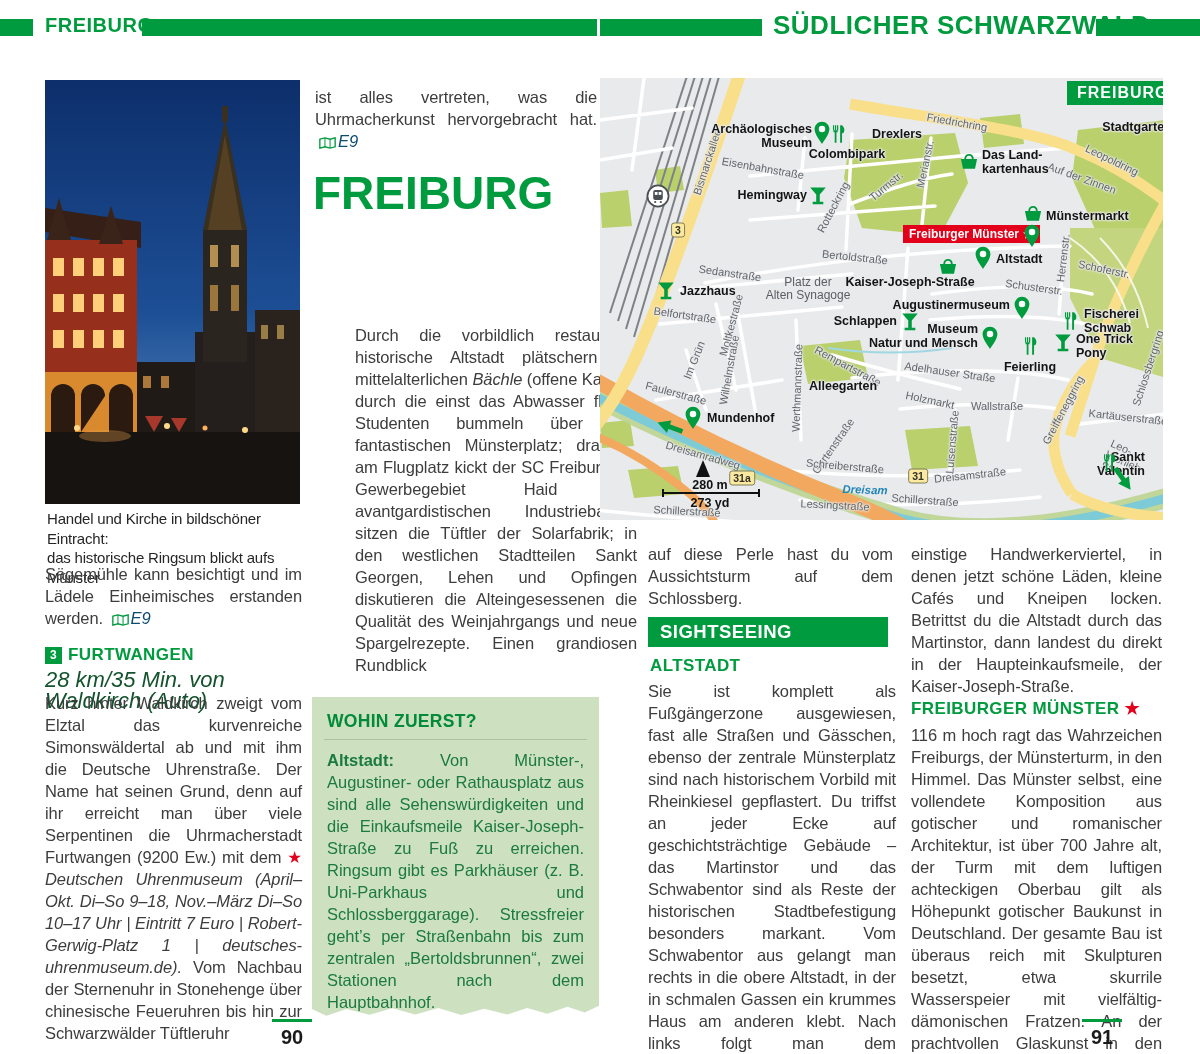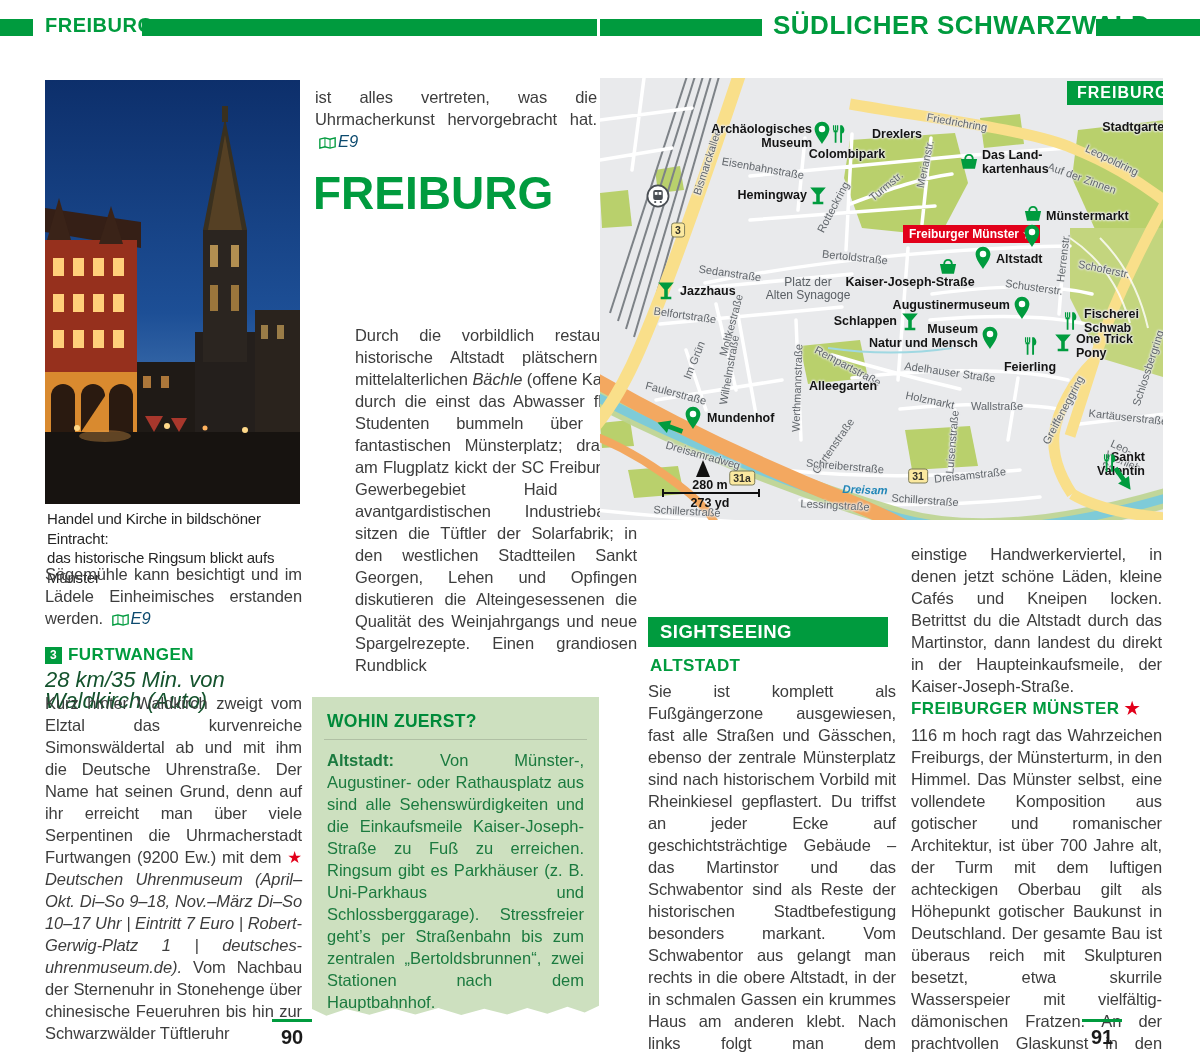--- a/index.html
+++ b/index.html
@@ -368,20 +368,21 @@
         <div class="micon" style="left: 523px; top: 401px; transform: translate(-50%, -50%) rotate(55deg);"><svg width="30" height="16" viewBox="0 0 34 18">
             <path d="M2 9h18" stroke="#009b3e" stroke-width="5.5" fill="none"></path>
             <path d="M18 1.5 32 9 18 16.5z" fill="#009b3e"></path>
           </svg></div>
         <div class="shield" style="left: 78px; top: 152px;">3</div>
         <div class="shield" style="left: 142px; top: 400px;">31a</div>
         <div class="shield" style="left: 318px; top: 398px;">31</div>
       </div>
   </div>
 
+  <div class="abs body" style="left:648px;top:543px;width:245px;">auf diese Perle hast du vom Aussichtsturm auf dem Schlossberg.</div>
   <div class="banner">SIGHTSEEING</div>
   <h3 class="sec abs" style="left:650px;top:656px;">ALTSTADT</h3>
   <div class="abs body" style="left:648px;top:680px;width:248px;">Sie ist komplett als Fußgängerzone ausgewiesen, fast alle Straßen und Gässchen, ebenso der zentrale Münsterplatz sind nach historischem Vorbild mit Rheinkiesel gepflastert. Du triffst an jeder Ecke auf geschichtsträchtige Gebäude – das Martinstor und das Schwabentor sind als Reste der historischen Stadtbefestigung besonders markant. Vom Schwabentor aus gelangt man rechts in die obere Altstadt, in der in schmalen Gassen ein krummes Haus am anderen klebt. Nach links folgt man dem Gewerbekanal in die Gerberau und Fischerau,</div>
 
   <div class="abs body" style="left:911px;top:543px;width:251px;">einstige Handwerkerviertel, in denen jetzt schöne Läden, kleine Cafés und Kneipen locken. Betrittst du die Altstadt durch das Martinstor, dann landest du direkt in der Haupteinkaufsmeile, der Kaiser-Joseph-Straße.</div>
   <h3 class="sec abs" style="left:911px;top:698px;"><span>FREIBURGER MÜNSTER</span> <span class="red">★</span></h3>
   <div class="abs body" style="left:911px;top:724px;width:251px;">116 m hoch ragt das Wahrzeichen Freiburgs, der Münsterturm, in den Himmel. Das Münster selbst, eine vollendete Komposition aus gotischer und romanischer Architektur, ist über 700 Jahre alt, der Turm mit dem luftigen achteckigen Oberbau gilt als Höhepunkt gotischer Baukunst in Deutschland. Der gesamte Bau ist überaus reich mit Skulpturen besetzt, etwa skurrile Wasserspeier mit vielfältig-dämonischen Fratzen. An der prachtvollen Glaskunst in den Fens-</div>
 
   <div class="pline" style="left:272px;top:1019px;"></div>
   <div class="pnum" style="left:281px;top:1026px;">90</div>

